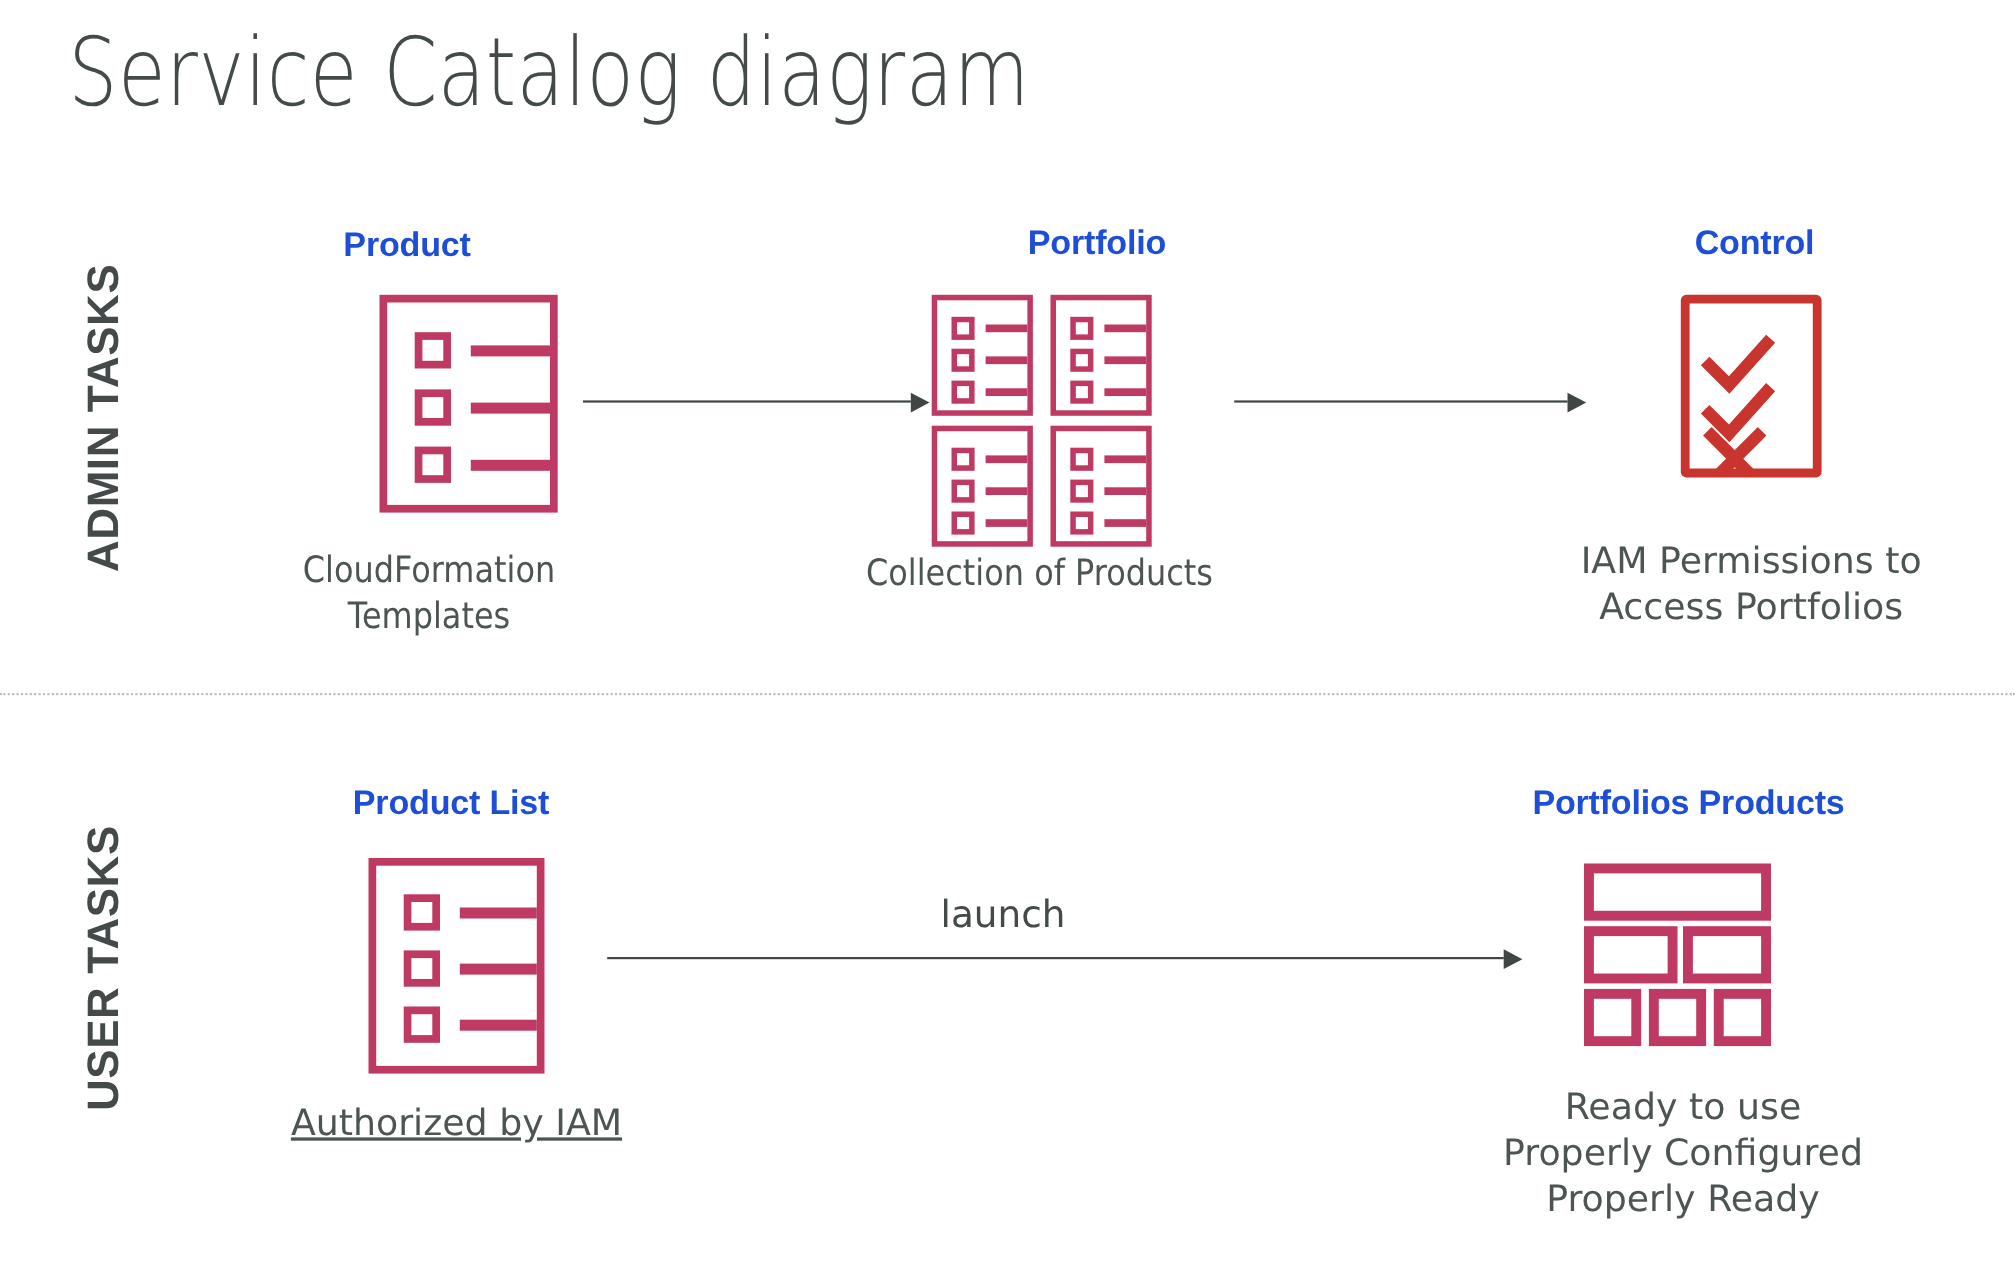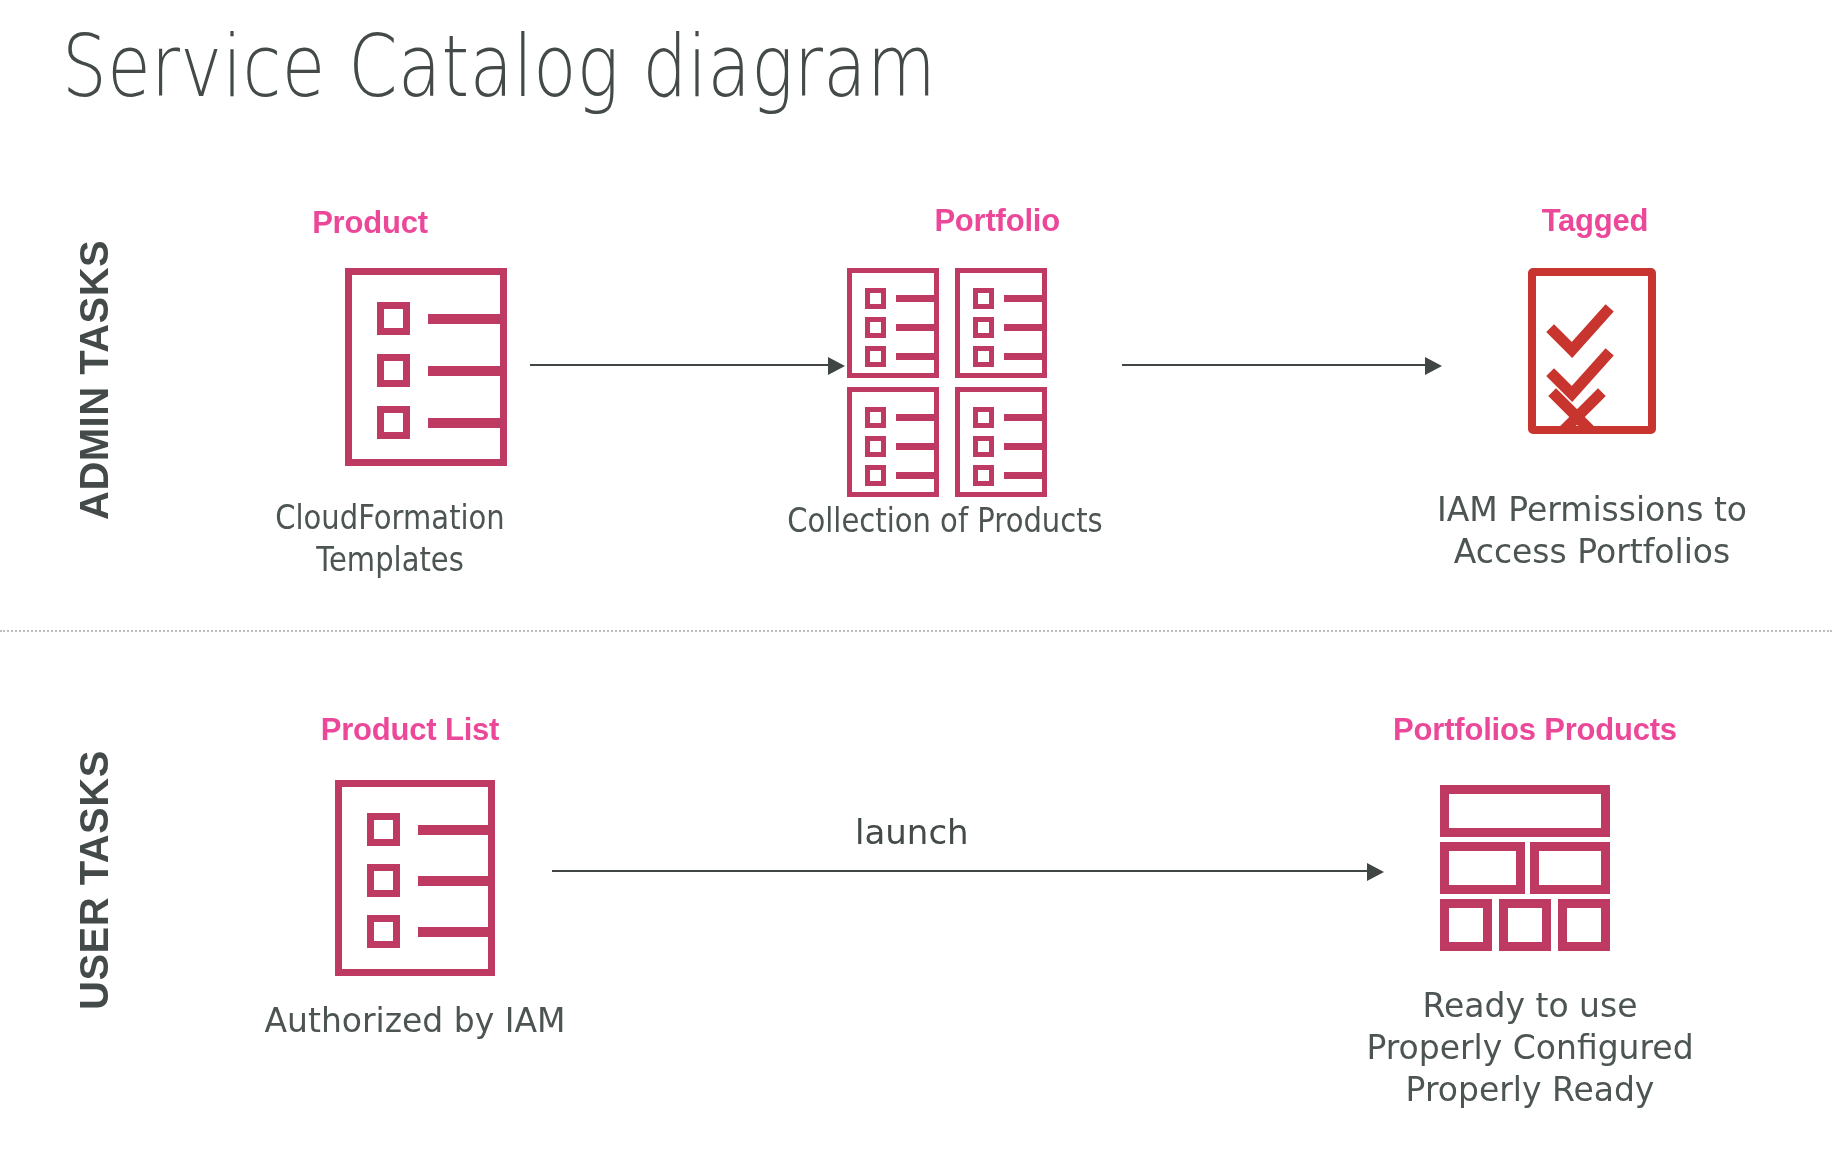--- a/index.html
+++ b/index.html
@@ -61,21 +61,21 @@
     width: 1832px;
     height: 0;
     border-top: 2px dotted #b9bdbc;
   }
 
   
   .node-heading {
     position: absolute;
     font-weight: bold;
     font-size: 31px;
-    color: #ec4899;
+    color: #1d4ed8;
     text-align: center;
     white-space: nowrap;
     letter-spacing: -0.2px;
   }
 
   
   .node-caption {
     position: absolute;
     font-size: 33px;
     font-weight: 400;
@@ -275,21 +275,21 @@
 
 </div>
 
 <div class="node-caption caption-narrow" style="left:700px; top:500px; width:490px;">Collection of Products</div>
 
 <div class="arrow" style="left:1122px; top:355px; width:320px;">
   <div class="shaft" style="width:303px;"></div>
   <div class="head" style="left:303px;"></div>
 </div>
 
-<div class="node-heading" style="left:1500px; top:203px; width:190px;">Tagged</div>
+<div class="node-heading" style="left:1500px; top:203px; width:190px;">Control</div>
 
 <div class="control-icon" style="left:1528px; top:268px; width:128px; height:166px;">
   <svg width="110" height="142" viewBox="0 0 110 142">
     <polyline points="8,44 26,62 60,24" fill="none" stroke="#C8352F" stroke-width="11" stroke-linecap="square" stroke-linejoin="miter"></polyline>
     <polyline points="8,88 26,106 60,68" fill="none" stroke="#C8352F" stroke-width="11" stroke-linecap="square" stroke-linejoin="miter"></polyline>
     <line x1="10" y1="108" x2="52" y2="150" stroke="#C8352F" stroke-width="11" stroke-linecap="square"></line>
     <line x1="52" y1="108" x2="10" y2="150" stroke="#C8352F" stroke-width="11" stroke-linecap="square"></line>
   </svg>
 </div>
 
@@ -306,21 +306,21 @@
   <div class="row" style="left:25px; top:77px;">
     <div class="chk" style="width:33px; height:33px;"></div>
     <div class="bar" style="width:70px; height:10px; margin-left:18px;"></div>
   </div>
   <div class="row" style="left:25px; top:128px;">
     <div class="chk" style="width:33px; height:33px;"></div>
     <div class="bar" style="width:70px; height:10px; margin-left:18px;"></div>
   </div>
 </div>
 
-<div class="node-caption" style="left:225px; top:1000px; width:380px;">Authorized by IAM</div>
+<div class="node-caption" style="left:225px; top:1000px; width:380px;text-decoration:underline;">Authorized by IAM</div>
 
 <div class="arrow" style="left:552px; top:861px; width:832px;">
   <div class="shaft" style="width:815px;"></div>
   <div class="head" style="left:815px;"></div>
 </div>
 
 <div class="arrow-label" style="left:855px; top:812px;">launch</div>
 
 <div class="node-heading" style="left:1340px; top:712px; width:390px;">Portfolios Products</div>
 

